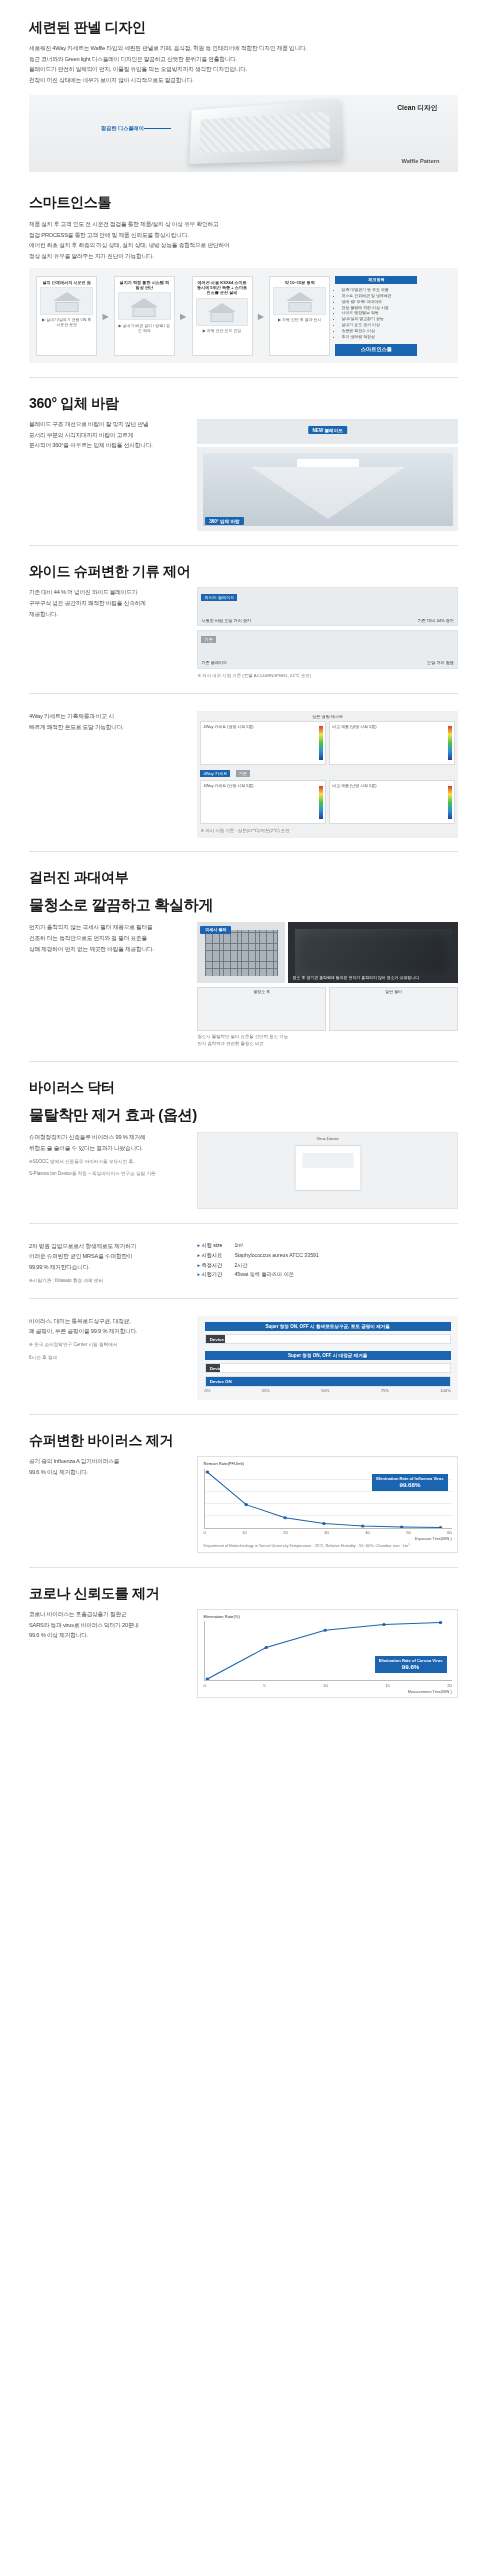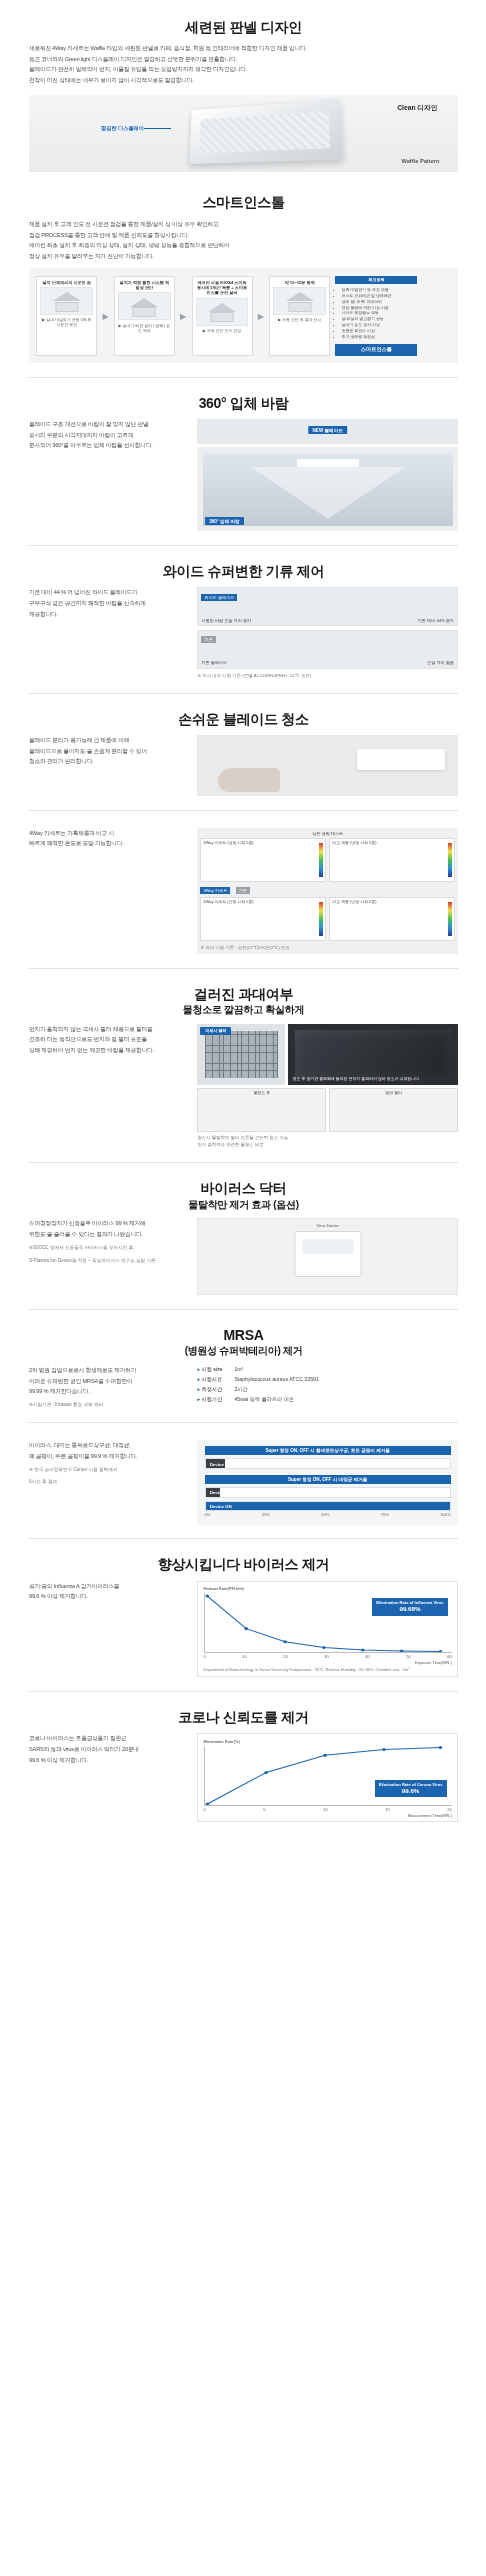--- a/index.html
+++ b/index.html
@@ -13,23 +13,22 @@
   }
   .page { width: 487px; margin:0 auto; }
   .section { padding: 17.5px 29px 13.4px 29px; position: relative; }
   .sec-title {
     font-size: 14px;
     font-weight: 700;
     color: #1a1a1a;
     letter-spacing: -0.3px;
     margin: 0 0 7.2px 0;
     line-height: 1.25;
-    text-align: center;
-  }
-  .sec-title .sub { display:block; font-size: 10px; font-weight:700; margin-top:1px;}
+  }
+  .sec-title .sub { display:block; font-size: 15px; font-weight:700; margin-top:10px;}
   .body-txt {
     font-size: 5.7px;
     line-height: 1.85;
     color: #4a4a4a;
     letter-spacing: -0.2px;
   }
   .body-txt p { margin: 0; }
   .cols { display:flex; gap: 13.4px; align-items: flex-start; }
   .col-l { width: 155px; flex: 0 0 155px; }
   .col-r { flex: 1 1 auto; }
@@ -323,38 +322,20 @@
           <div class="cap">기존 블레이드</div>
           <div class="cap-r">도달 거리 짧음</div>
         </div>
         <div class="tiny">※ 자사 내부 시험 기준 (모델 AC140RN4PBH1, 24℃ 조건)</div>
       </div>
     </div>
   </section>
 
   <div class="divider"></div>
 
-  <section class="section">
-    <h2 class="sec-title">손쉬운 블레이드 청소</h2>
-    <div class="cols">
-      <div class="col-l">
-        <div class="body-txt">
-          <p>블레이드 분리가 용가능해 간 제품에 비해</p>
-          <p>블레이드으로 불어지도 줄 손쉽게 분리할 수 있어</p>
-          <p>청소와 관리가 편리합니다.</p>
-        </div>
-      </div>
-      <div class="col-r">
-        <div class="clean-img">
-          <div class="blade"></div>
-          <div class="hand"></div>
-        </div>
-      </div>
-    </div>
-  </section>
 
   <div class="divider"></div>
 
   <section class="section">
     <div class="cols">
       <div class="col-l">
         <div class="body-txt">
           <p>4Way 카세트는 가혹체롱과 비교 시</p>
           <p>빠르게 쾌적한 온도로 도달 가능합니다.</p>
         </div>
@@ -455,24 +436,20 @@
           <div class="dev"></div>
           <div style="position:absolute;left:50%;top:3.1px;transform:translateX(-50%);font-size:4.1px;color:#555">Virus Doctor</div>
         </div>
       </div>
     </div>
   </section>
 
   <div class="divider"></div>
 
   <section class="section">
-    <h2 class="sec-title">
-      <span>MRSA</span>
-      <span class="sub">(병원성 슈퍼박테리아) 제거</span>
-    </h2>
     <div class="cols">
       <div class="col-l">
         <div class="body-txt">
           <p>2차 병원 감염으로로서 항생제로도 제거하기</p>
           <p>어려운 슈퍼변한 균인 MRSA를 수퍼함한이</p>
           <p>99.99 % 제거한다습니다.</p>
         </div>
         <div class="small-note">※시험기관 : Kitasato 환경 과학 센터</div>
       </div>
       <div class="col-r mrsa-list">
@@ -538,21 +515,21 @@
             <span>100%</span>
           </div>
         </div>
       </div>
     </div>
   </section>
 
   <div class="divider"></div>
 
   <section class="section">
-    <h2 class="sec-title">향상시킵니다 바이러스 제거</h2>
+    <h2 class="sec-title">슈퍼변한 바이러스 제거</h2>
     <div class="cols">
       <div class="col-l">
         <div class="body-txt">
           <p>공기 중의 Influenza A 감기바이러스를</p>
           <p>99.6 % 이상 제거합니다.</p>
         </div>
       </div>
       <div class="col-r linechart">
         <div class="lc-head">Remain Rate(PFU/ml)</div>
         <div class="lc-area">

